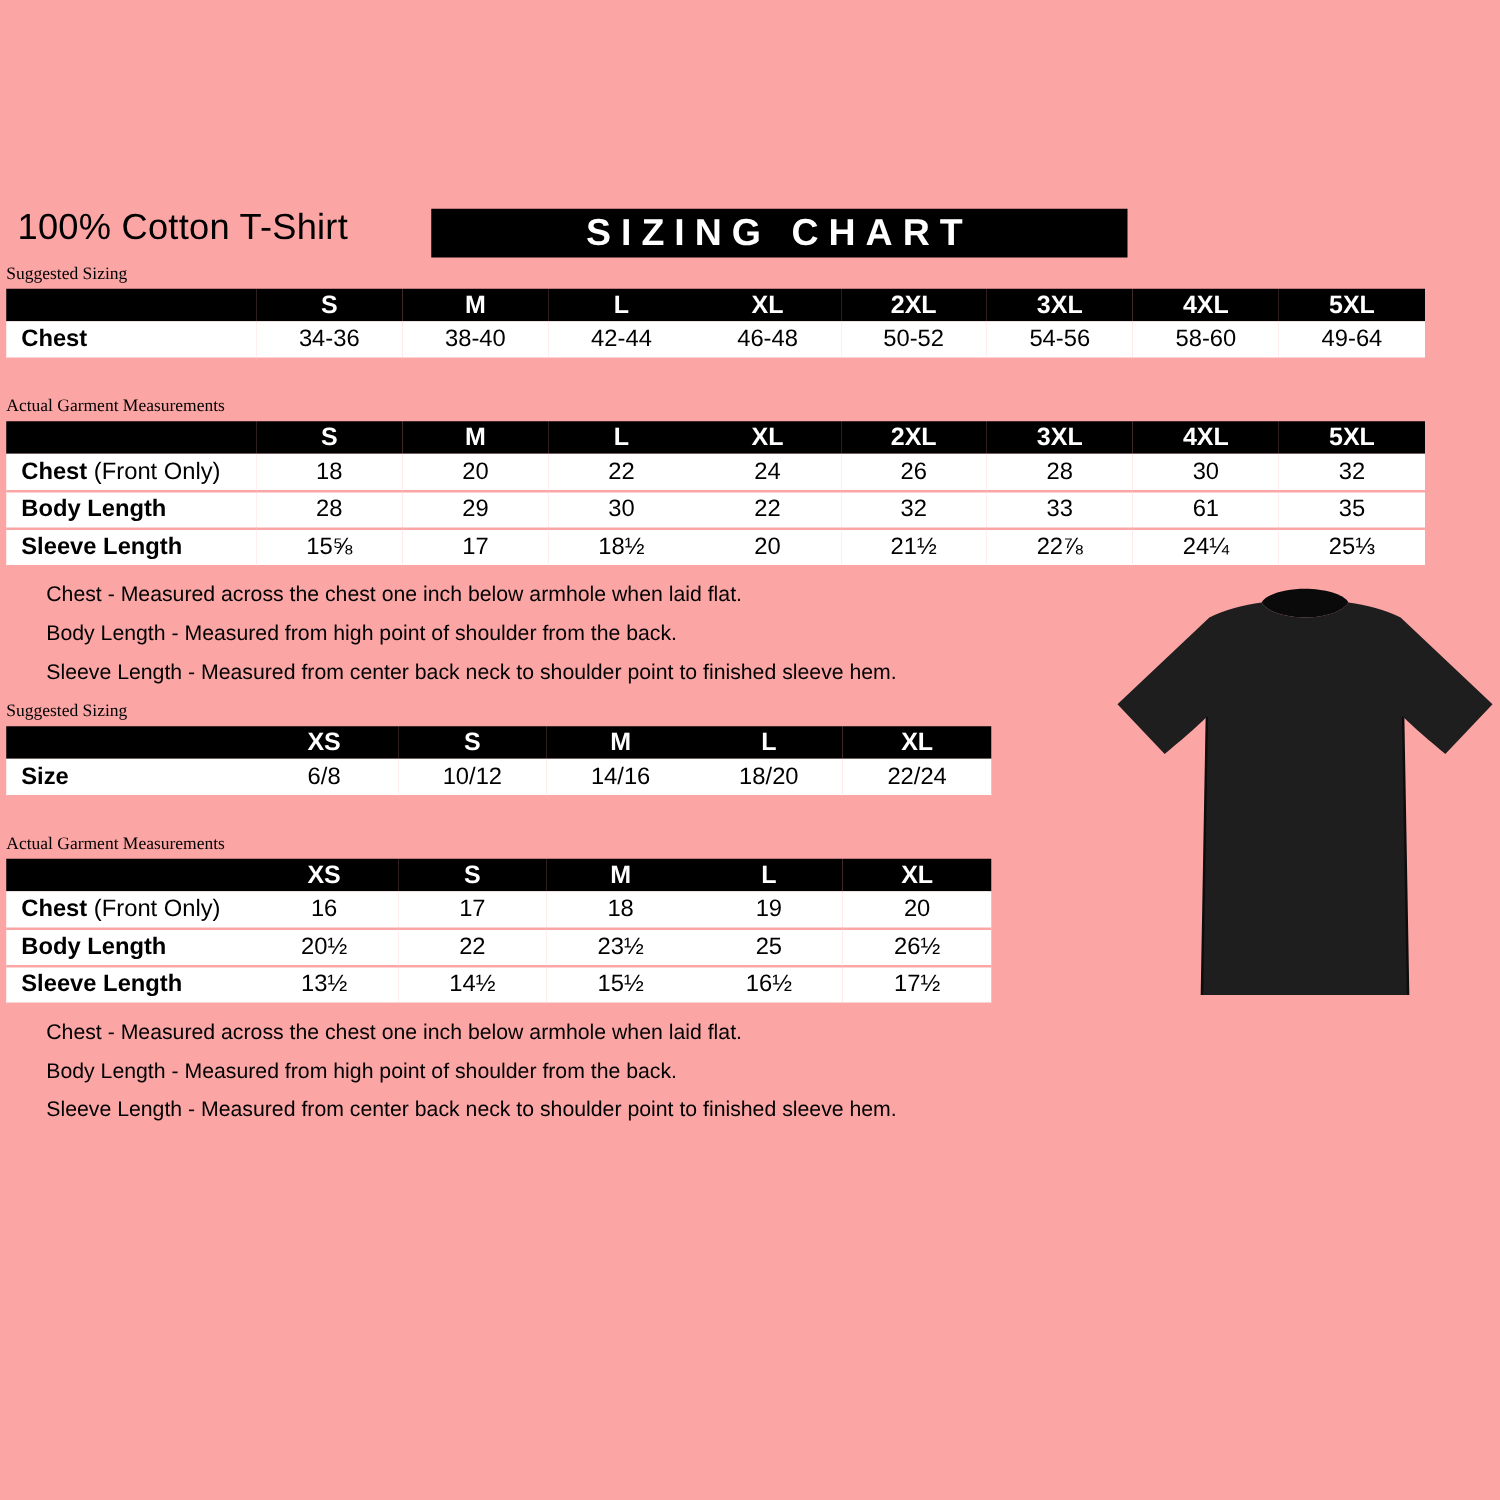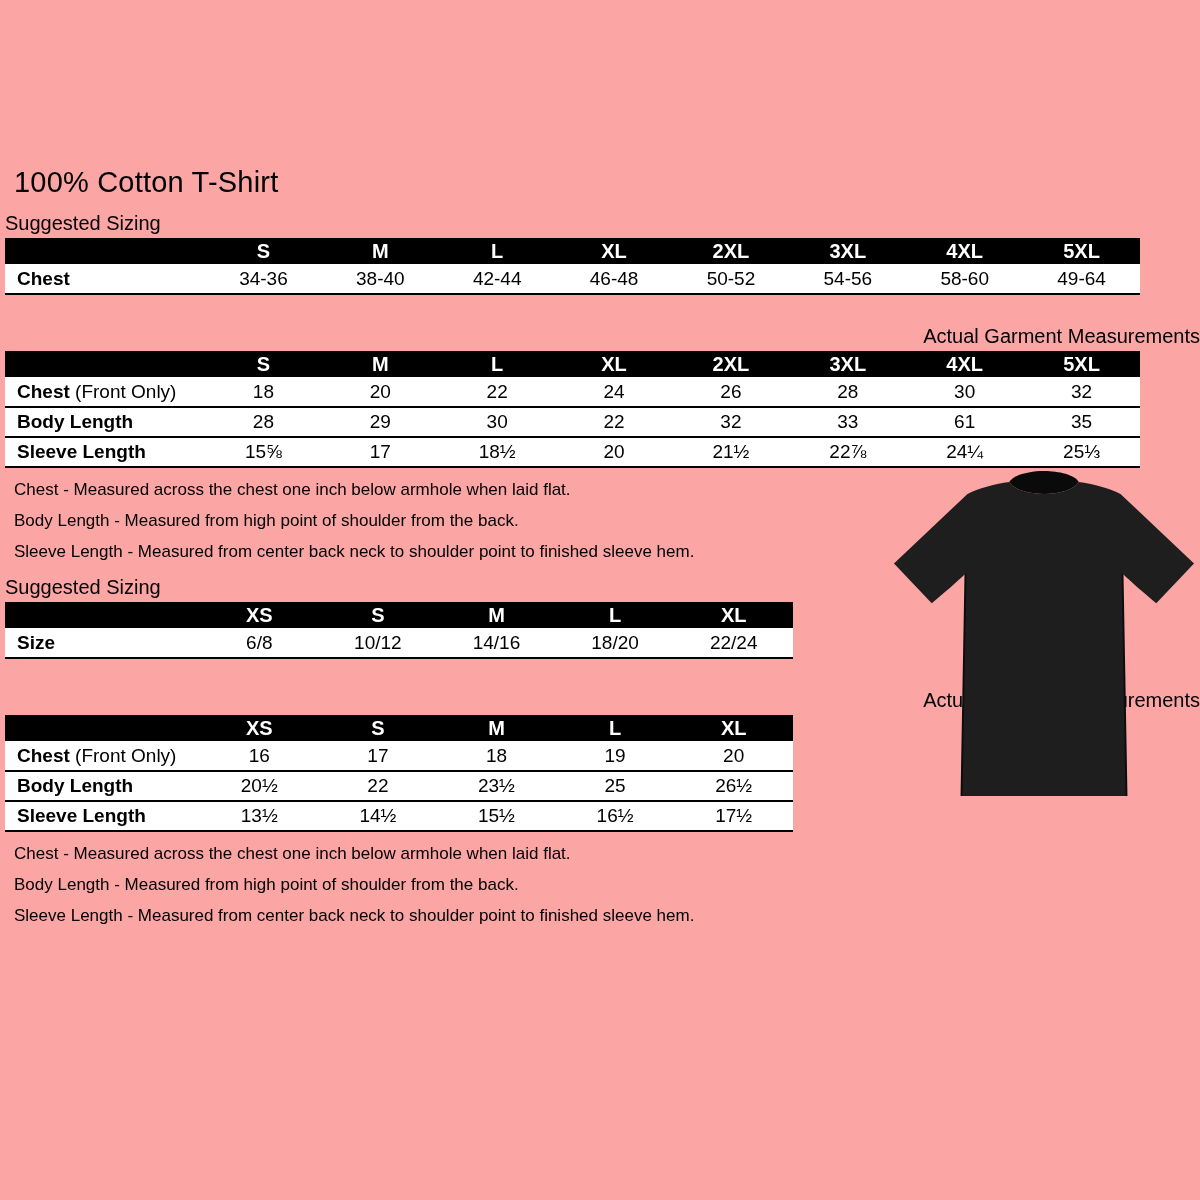--- a/index.html
+++ b/index.html
@@ -12,51 +12,52 @@
   .title {
     position:absolute; left:14px; top:166px;
     font-size:29px; font-weight:400; letter-spacing:0.2px;
   }
   .banner {
     position:absolute; left:345px; top:167px; width:557px; height:39px;
     background:#000; color:#fff; display:flex; align-items:center; justify-content:center;
     font-size:30px; font-weight:700; letter-spacing:8px; white-space:nowrap;
   }
   .flow { position:absolute; left:0; top:212px; width:1200px; }
-  .sec-label { font-size:20px; font-weight:400; margin:0 0 3px 5px; }
-  .sec-label.gap { margin-top:30px;text-align:right; }
+  .sec-label { font-size:14px; font-weight:400; margin:0 0 3px 5px;font-family:Liberation Serif, serif; }
+  .sec-label.gap { margin-top:30px; }
   table { border-collapse:collapse; table-layout:fixed; margin-left:5px; }
   .t-adult { width:1135px; }
   .t-youth { width:788px; }
   thead th {
     background:#000; color:#fff; font-weight:700; font-size:20px;
     height:26px; padding:0; text-align:center;
   }
   tbody td {
     font-size:19px; height:30px; text-align:center; padding:0;
-    border-bottom:2px solid #000000; background:#fff;
+    border-bottom:2px solid #fca5a5; background:#fff;
   }
   td.label-col { text-align:left; padding-left:12px; font-weight:700; white-space:nowrap; }
   .t-adult th:first-child, .t-adult td:first-child { width:200px; }
   .t-youth th:first-child, .t-youth td:first-child { width:195px; }
   td .suffix { font-weight:400; }
-  .notes { margin-top:12px; }
+  .notes { margin-top:12px;padding-left:23px; }
   .notes p { margin:0 0 11px 14px; font-size:17px; }
   .youth-title { font-size:27px; font-weight:700; margin:20px 0 0 3px; }
   .youth-sub { margin-top:14px; }
   .tee {
     position:absolute; left:890px; top:468px; width:308px; height:343px;
   }
 </style>
 </head>
 <body>
 
 <div class="page">
 
   <div class="title">100% Cotton T-Shirt</div>
+  <div class="banner">SIZING CHART</div>
 
   <div class="flow">
 
     <div class="sec-label">Suggested Sizing</div>
     <table class="t-adult">
       <thead>
         <tr>
           <th></th>
           <th>S</th>
           <th>M</th>

